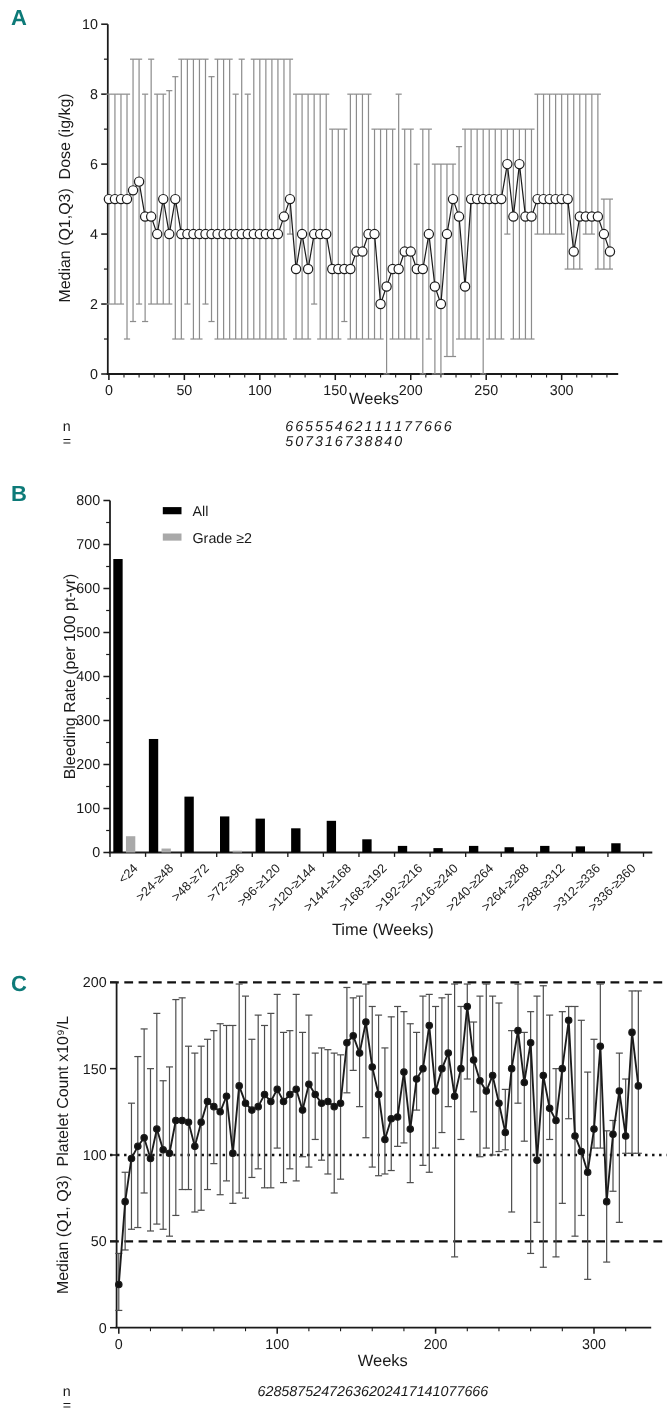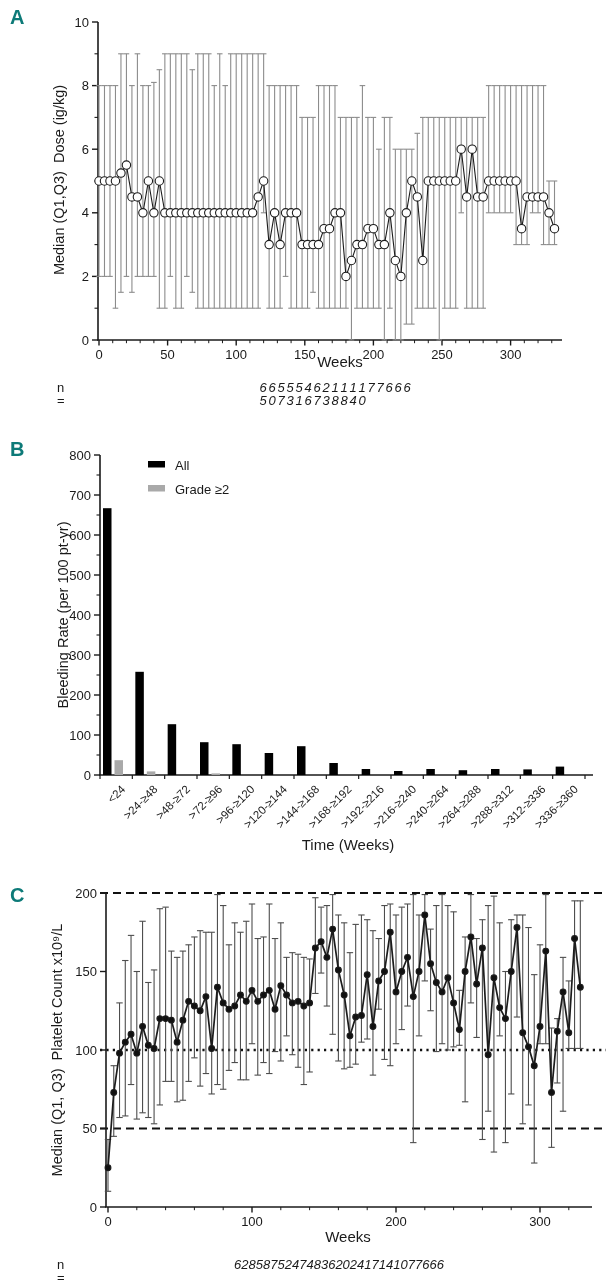--- a/index.html
+++ b/index.html
@@ -951,21 +951,21 @@
       </g>
     </svg>
   <div class="nrow">
     <span class="nrow-prefix" style="left:57px;top:378px">n =</span>
     <div id="nrowC" class="nrow-vals" style="left:100px;top:378px;width:478px">
         <span>62</span>
         <span>85</span>
         <span>87</span>
         <span>52</span>
         <span>47</span>
-        <span>48</span>
+        <span>26</span>
         <span>36</span>
         <span>20</span>
         <span>24</span>
         <span>17</span>
         <span>14</span>
         <span>10</span>
         <span>7</span>
         <span>7</span>
         <span>6</span>
         <span>6</span>

